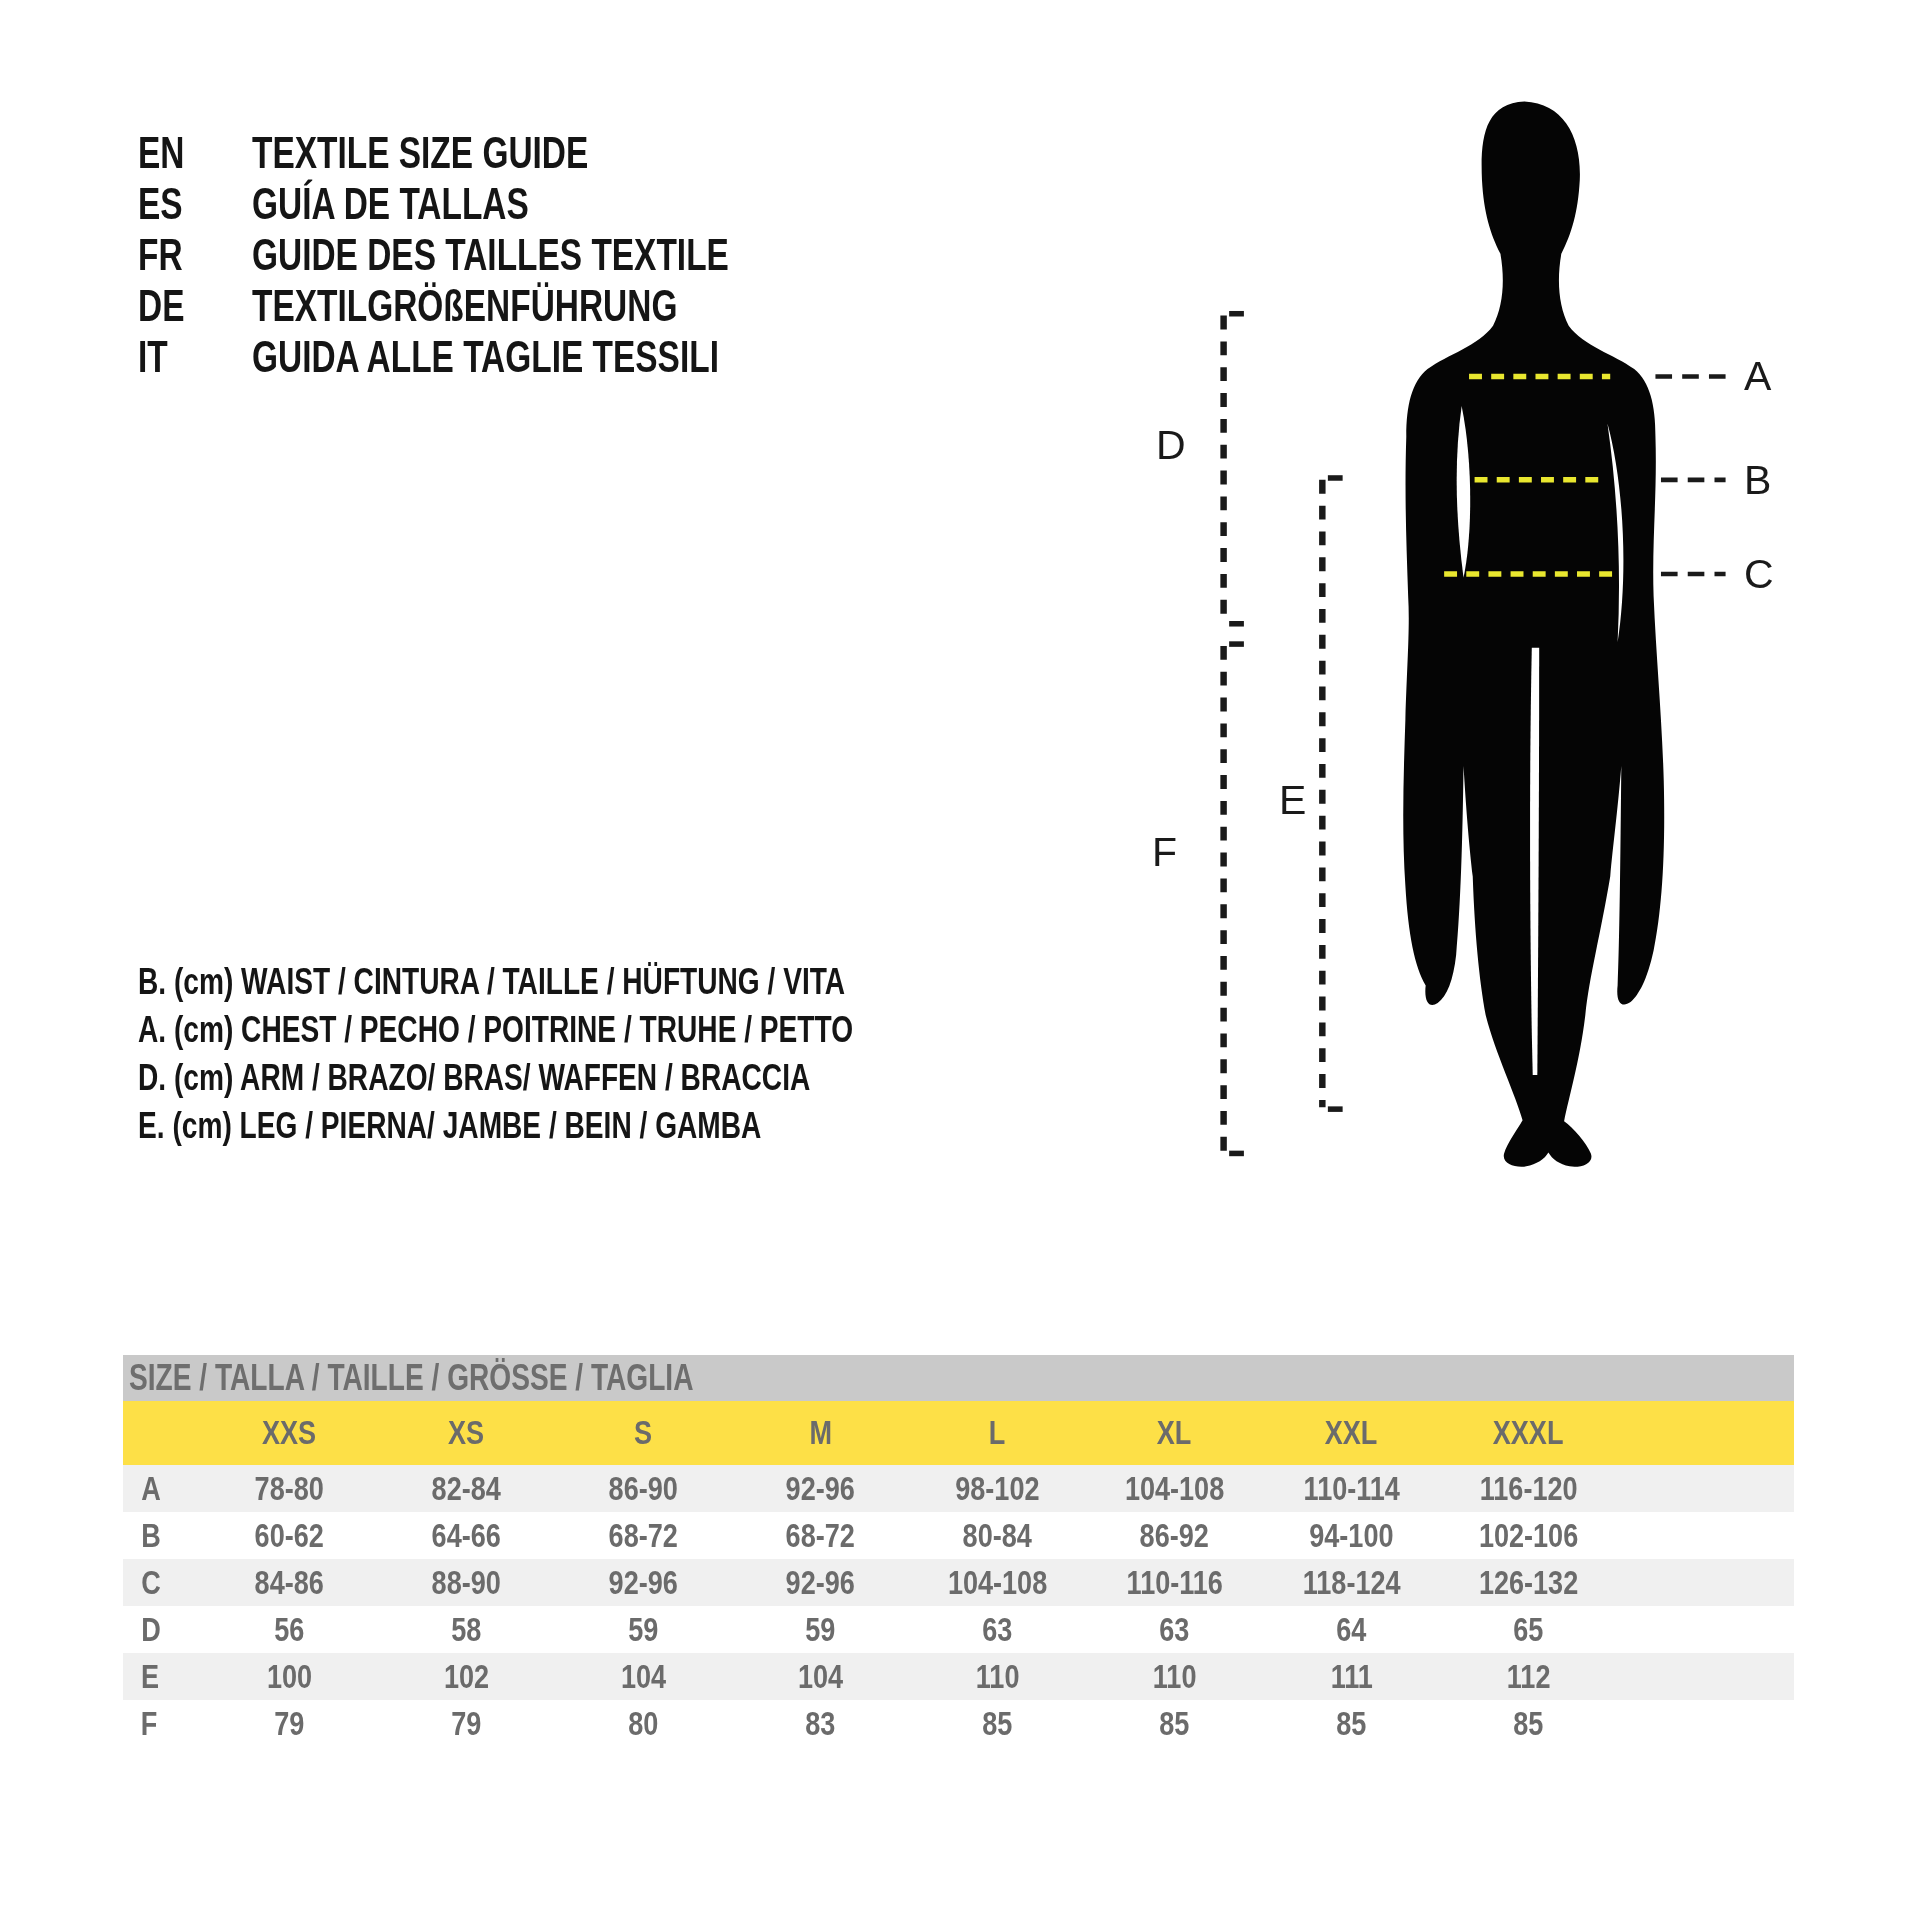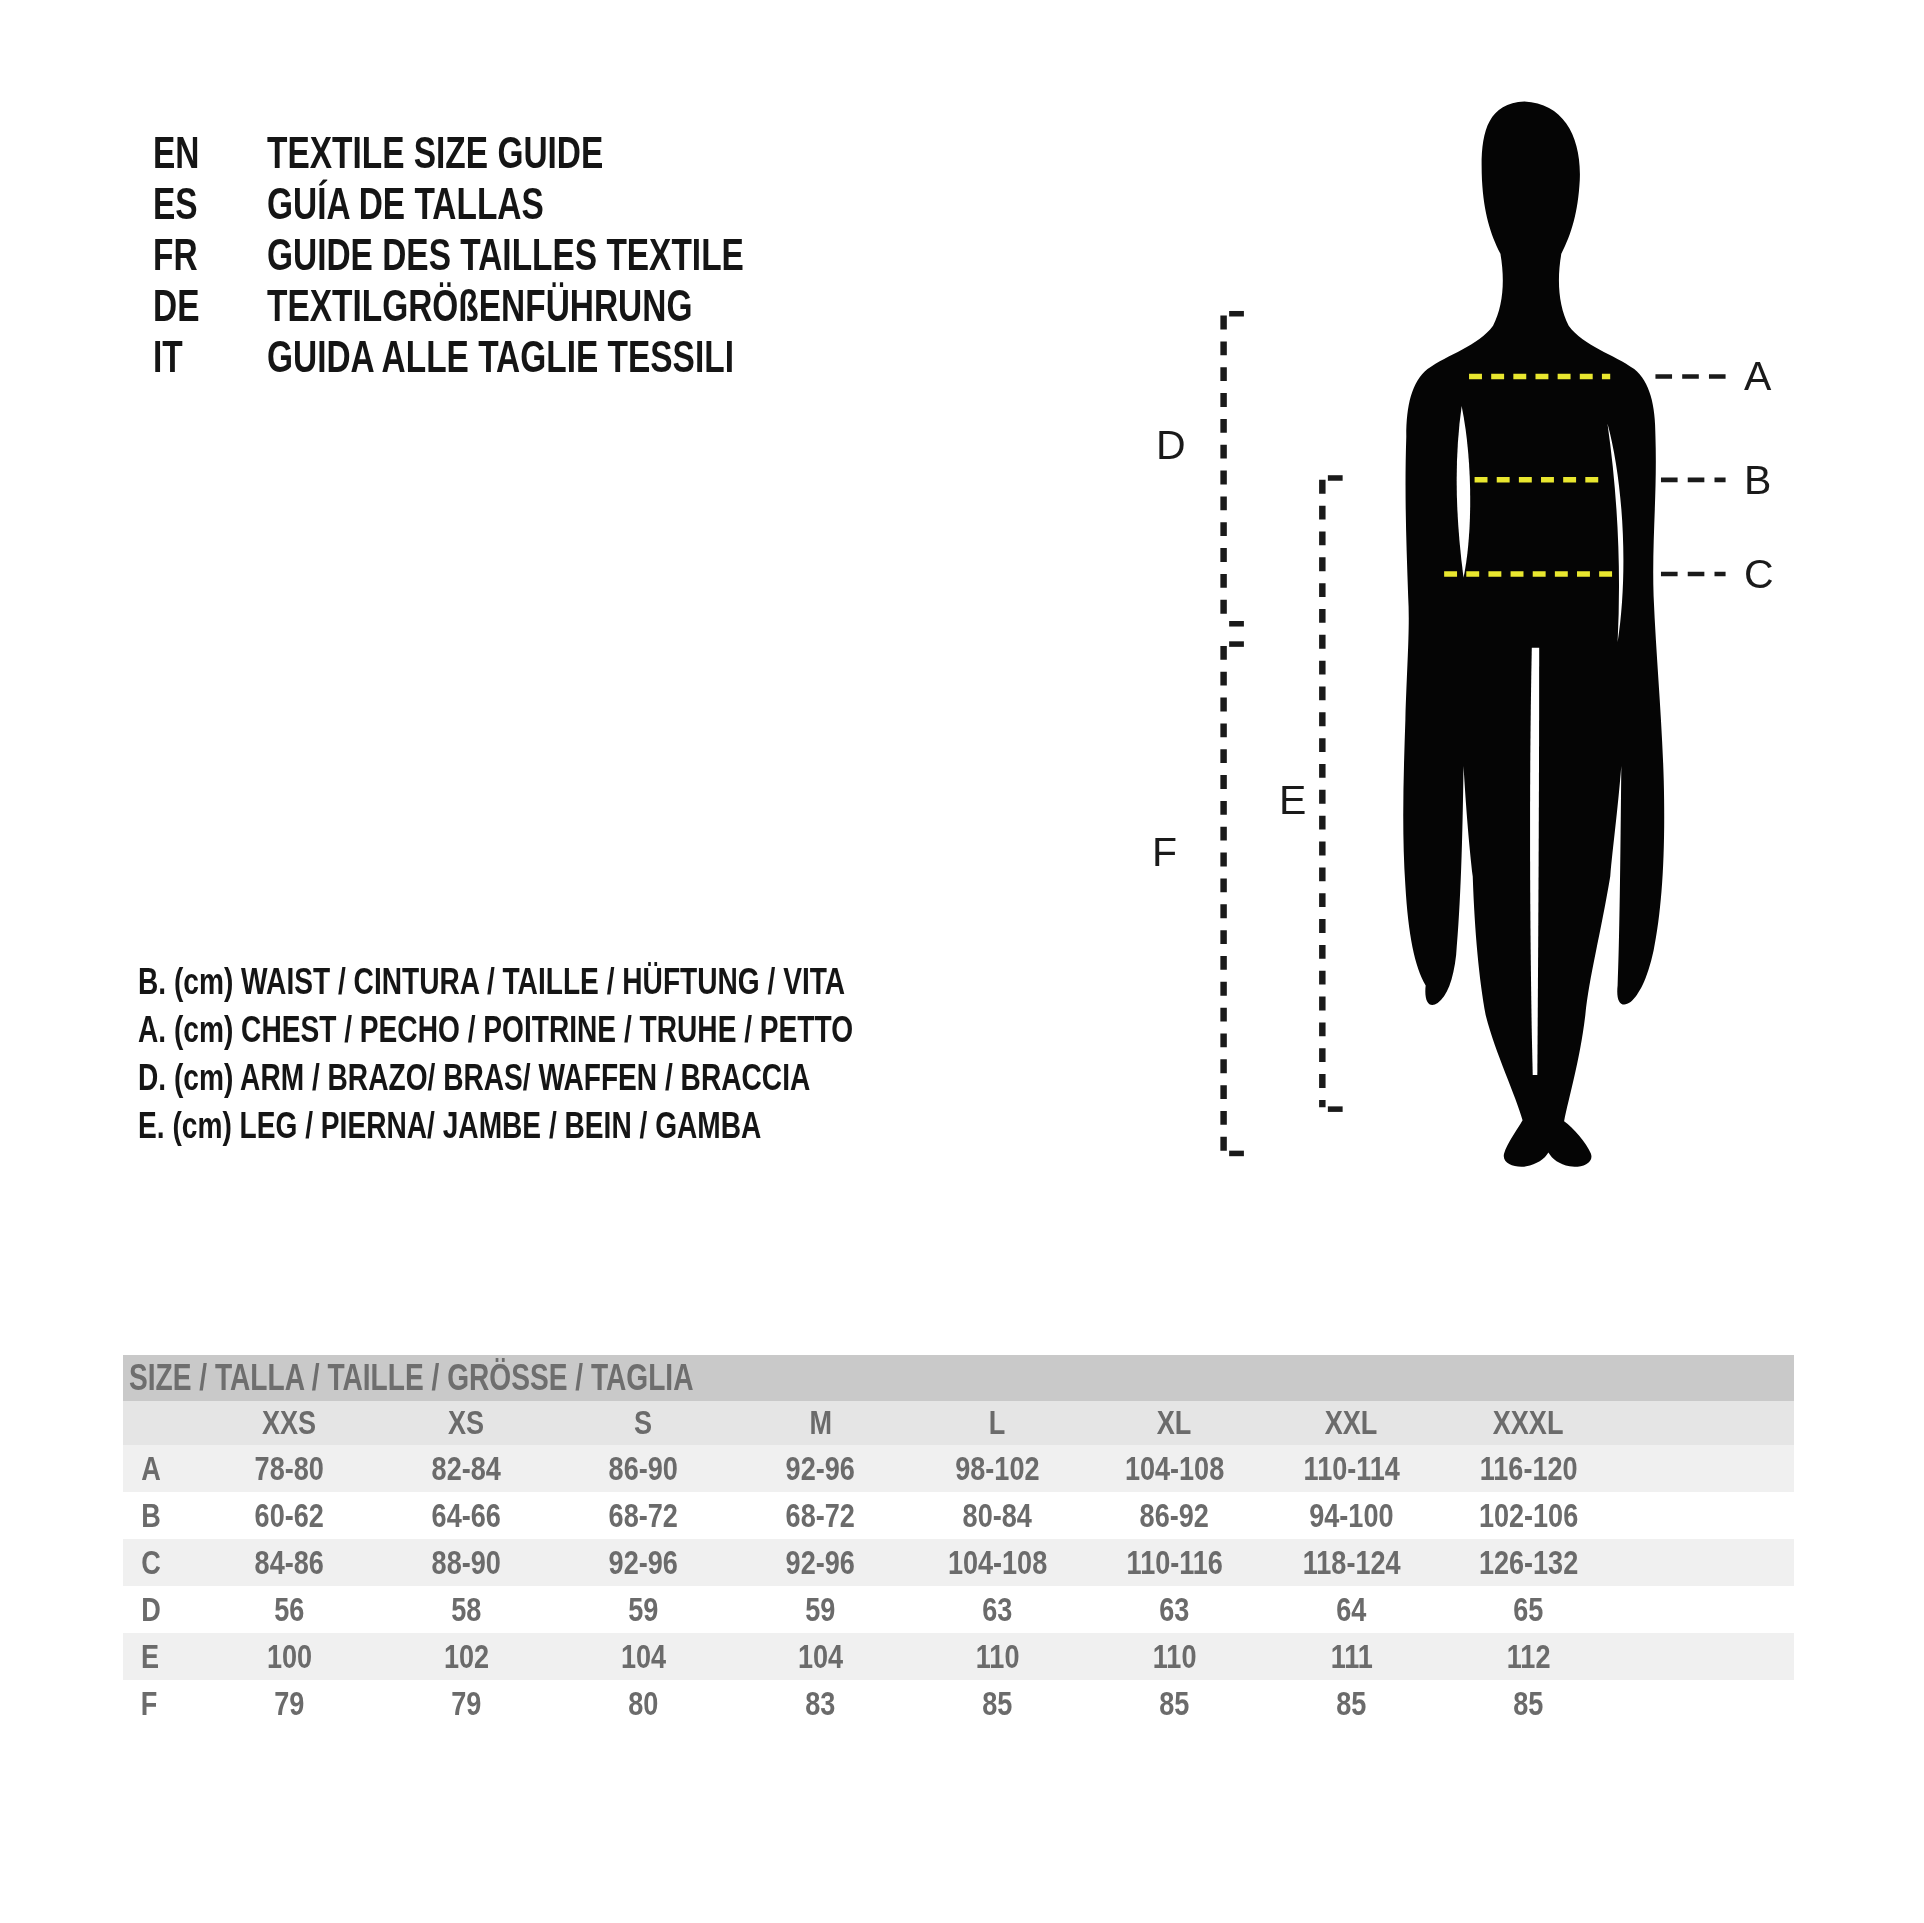--- a/index.html
+++ b/index.html
@@ -7,37 +7,37 @@
     position:relative;width:1924px;height:1923px;background:#ffffff;
     font-family:"Liberation Sans", sans-serif;overflow:hidden;
   }
   
   .cnd{display:inline-block;transform:scaleX(.76);transform-origin:0 50%;white-space:nowrap;}
   .cndc{display:inline-block;transform:scaleX(.82);transform-origin:50% 50%;white-space:nowrap;}
 
   
   #lang-block{position:absolute;left:138px;top:127px;color:#151515;}
   .lang-row{display:flex;height:51px;align-items:center;font-size:44px;font-weight:bold;}
-  .lang-code{width:114px;margin-left:15px;}
+  .lang-code{width:114px;}
 
   
   #legend-block{position:absolute;left:138px;top:958px;color:#151515;}
   .legend-row{height:48px;display:flex;align-items:center;font-size:37px;font-weight:bold;}
 
   
   #section-title{position:absolute;left:138px;top:1283px;height:48px;display:flex;align-items:center;
     font-size:37px;font-weight:bold;color:#151515;}
 
   
   #size-bar{position:absolute;left:123px;top:1355px;width:1671px;height:46px;background:#c9c9c9;
     display:flex;align-items:center;padding-left:6px;box-sizing:border-box;
     font-size:37px;font-weight:bold;color:#6e6e6e;}
   #size-table{position:absolute;left:123px;top:1401px;width:1671px;color:#6b6b6b;}
   .t-row{display:grid;grid-template-columns:78px repeat(8,177px) 1fr;align-items:center;}
-  .t-row.head{height:44px;background:#e5e5e5;}
+  .t-row.head{height:64px;background:#fde047;}
   .t-row.r{height:47px;}
   .t-row.stripe{background:#f0f0f0;}
   .t-cell{text-align:center;font-size:33px;font-weight:bold;}
   .t-label{text-align:left;padding-left:15.7px;font-size:33px;font-weight:bold;}
 
   
   .fig-label{position:absolute;font-size:41px;font-weight:normal;color:#1a1a1a;line-height:41px;}
   #fig-svg{position:absolute;left:0;top:0;}
 </style>
 </head>

